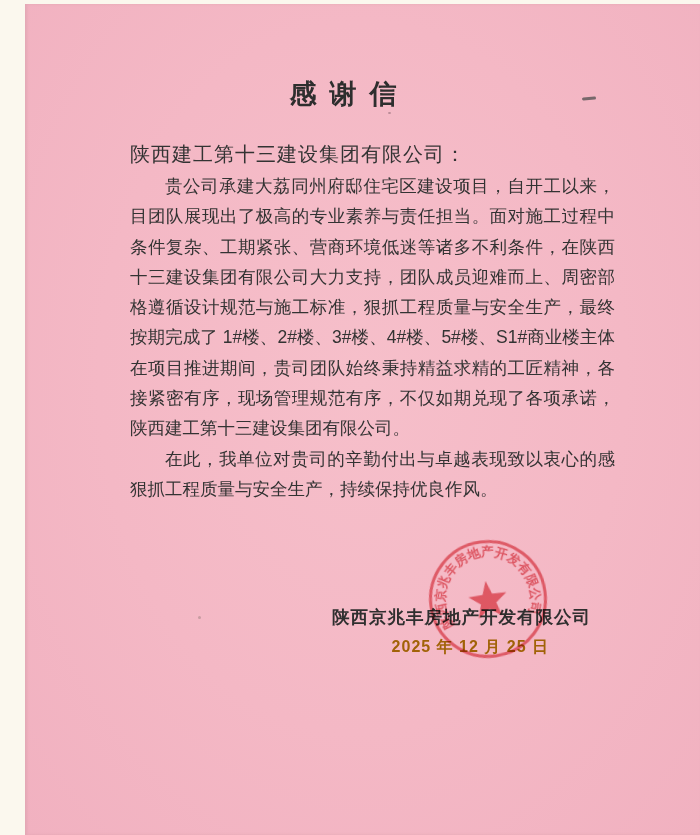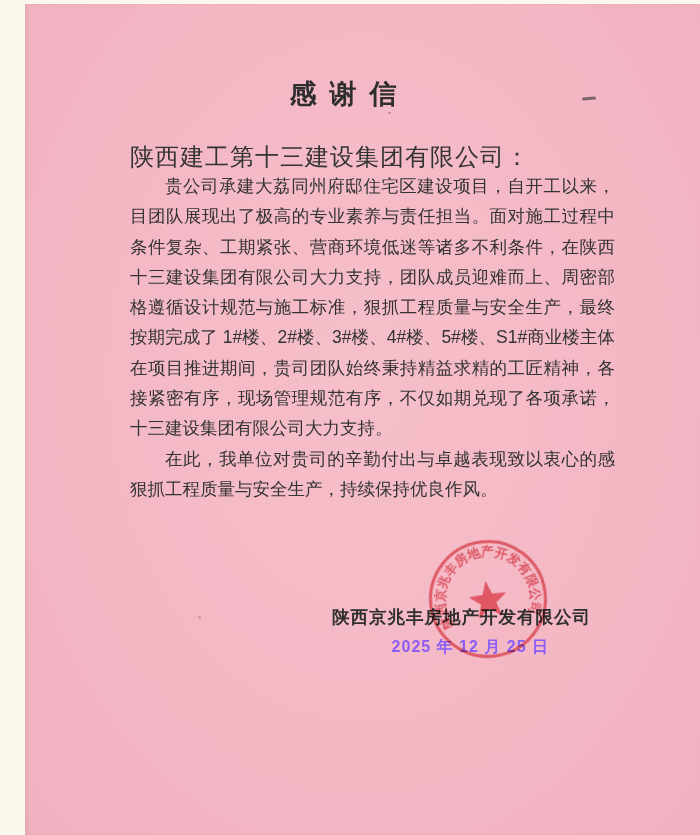--- a/index.html
+++ b/index.html
@@ -46,21 +46,21 @@
     font-weight: bold;
     letter-spacing: 13px;
     color: #2e2e2e;
     white-space: nowrap;
   }
   .salutation {
     position: absolute;
     top: 141px;
     left: 0;
     width: 100%;
-    font-size: 24px;
+    font-size: 20px;
     font-weight: 500;
     letter-spacing: 1px;
     white-space: nowrap;
   }
   .body-block {
     position: absolute;
     top: 171px;
     left: 0;
     width: 100%;
   }
@@ -98,21 +98,21 @@
     position: absolute;
     top: 637px;
     left: 0;
     width: 100%;
     box-sizing: border-box;
     padding-right: 66px;
     text-align: right;
     font-size: 16px;
     font-weight: bold;
     letter-spacing: 1px;
-    color: #8b5cf6;
+    color: #a16207;
     white-space: nowrap;
   }
   .stamp {
     position: absolute;
     left: 421px;
     top: 532px;
     width: 134px;
     height: 134px;
     transform: rotate(-8deg);
     mix-blend-mode: multiply;
@@ -152,21 +152,21 @@
 
     <div class="body-block">
       <div class="body-line fill indent">贵公司承建大荔同州府邸住宅区建设项目，自开工以来，贵司项</div>
       <div class="body-line fill">目团队展现出了极高的专业素养与责任担当。面对施工过程中因地质</div>
       <div class="body-line fill">条件复杂、工期紧张、营商环境低迷等诸多不利条件，在陕西建工第</div>
       <div class="body-line fill">十三建设集团有限公司大力支持，团队成员迎难而上、周密部署，严</div>
       <div class="body-line fill">格遵循设计规范与施工标准，狠抓工程质量与安全生产，最终高标准、</div>
       <div class="body-line fill">按期完成了 1#楼、2#楼、3#楼、4#楼、5#楼、S1#商业楼主体封顶。</div>
       <div class="body-line fill">在项目推进期间，贵司团队始终秉持精益求精的工匠精神，各工序衔</div>
       <div class="body-line fill">接紧密有序，现场管理规范有序，不仅如期兑现了各项承诺，更有效</div>
-      <div class="body-line">十三建设集团有限公司大力支持。</div>
+      <div class="body-line">陕西建工第十三建设集团有限公司。</div>
       <div class="body-line fill indent">在此，我单位对贵司的辛勤付出与卓越表现致以衷心的感谢！望</div>
       <div class="body-line">狠抓工程质量与安全生产，持续保持优良作风。</div>
     </div>
 
     <div class="signature">陕西京兆丰房地产开发有限公司</div>
     <div class="letter-date">2025 年 12 月 25 日</div>
   </div>
 
   <svg class="stamp" viewBox="0 0 140 140" xmlns="http://www.w3.org/2000/svg">
     <defs>

